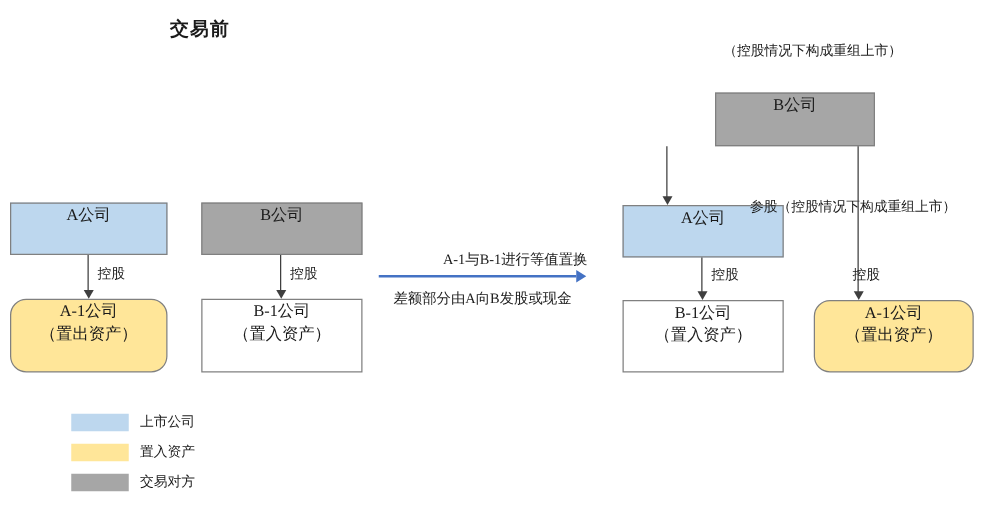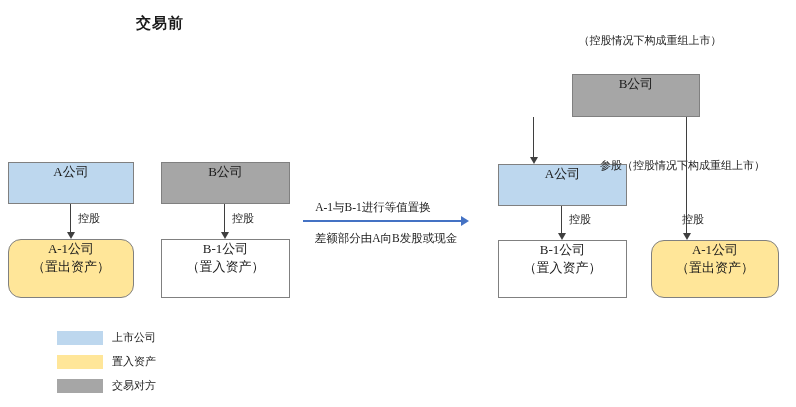--- a/index.html
+++ b/index.html
@@ -125,21 +125,21 @@
     border-bottom: 5px solid transparent;
     border-left: 8px solid #4472c4;
   }
   .center-text {
     position: absolute;
     font-size: 11.5px;
     color: #1a1a1a;
     white-space: nowrap;
     text-align: center;
   }
-  #center-text-top    { left: 288px; top: 200px; width: 170px; }
+  #center-text-top    { left: 300px; top: 200px; width: 170px; text-align: right; }
   #center-text-bottom { left: 296px; top: 231px; width: 180px; }
 
   
   .legend-swatch {
     position: absolute;
     width: 46px;
     height: 14px;
     border: 0;
   }
   .legend-label {

